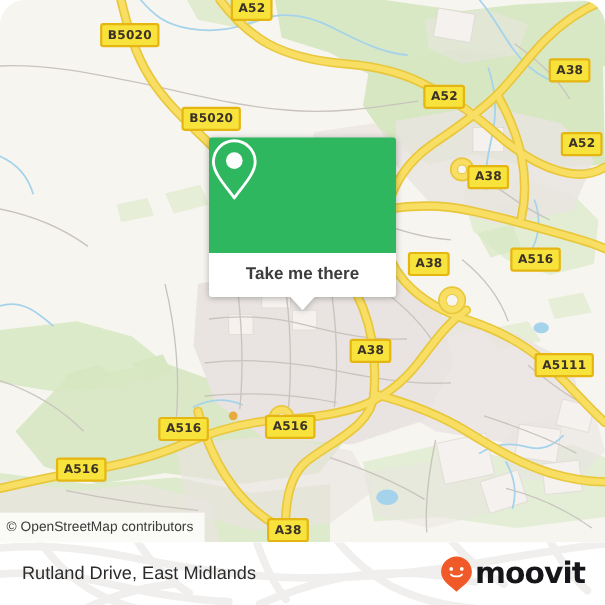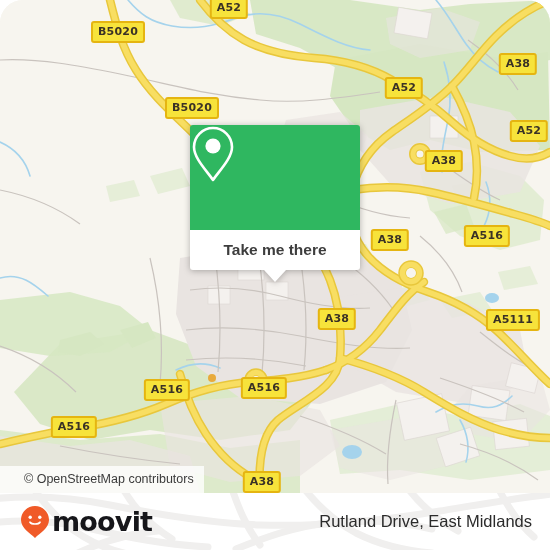--- a/index.html
+++ b/index.html
@@ -57,21 +57,21 @@
   
   #osm-attrib {
     position: absolute;
     left: 0;
     bottom: 0;
     background: rgba(255,255,255,0.78);
     color: #3b3b3b;
     font-family: "Liberation Sans", sans-serif;
     font-size: 12.5px;
     line-height: 1;
-    padding: 7px 10px 8px 24px;
+    padding: 7px 10px 8px 6px;
     white-space: nowrap;
   }
 
   
   #callout {
     position: absolute;
     left: 190px;
     top: 125px;
     width: 170px;
     z-index: 40;
@@ -313,21 +313,21 @@
         <div class="shield" style="left: 229px; top: 8px;">A52</div>
         <div class="shield" style="left: 118px; top: 32px;">B5020</div>
         <div class="shield" style="left: 404px; top: 88px;">A52</div>
         <div class="shield" style="left: 518px; top: 64px;">A38</div>
         <div class="shield" style="left: 192px; top: 108px;">B5020</div>
         <div class="shield" style="left: 529px; top: 131px;">A52</div>
         <div class="shield" style="left: 444px; top: 161px;">A38</div>
         <div class="shield" style="left: 390px; top: 240px;">A38</div>
         <div class="shield" style="left: 487px; top: 236px;">A516</div>
         <div class="shield" style="left: 337px; top: 319px;">A38</div>
-        <div class="shield" style="left: 513px; top: 320px;">A5111</div>
+        <div class="shield" style="left: 513px; top: 332px;">A5111</div>
         <div class="shield" style="left: 167px; top: 390px;">A516</div>
         <div class="shield" style="left: 264px; top: 388px;">A516</div>
         <div class="shield" style="left: 74px; top: 427px;">A516</div>
         <div class="shield" style="left: 262px; top: 482px;">A38</div>
       </div>
 
     <div id="osm-attrib">© OpenStreetMap contributors</div>
 
     <div id="callout">
       <div id="callout-image">
@@ -354,27 +354,27 @@
         <path d="M404,-10 C418,10 436,26 458,38"></path>
         <path d="M496,-10 C506,12 518,30 534,44"></path>
         <path d="M-10,30 C24,26 58,28 92,36 C130,45 168,52 208,54"></path>
         <path d="M-10,6 C30,2 70,4 110,12 C160,22 210,30 260,32 C320,34 380,28 440,18 C488,10 522,4 560,0"></path>
         <path d="M236,56 C266,44 294,34 326,30 C362,26 398,28 432,36"></path>
         <path d="M78,60 C104,48 130,40 158,38"></path>
       </g>
     </svg>
 
     <div id="footer-inner">
+      <div id="place-name">Rutland Drive, East Midlands</div>
       <div id="brand">
         <svg width="30" height="34" viewBox="0 0 30 34">
           <path d="M15 1 C7.3 1 1 7.3 1 15 C1 23 10 28 15 33 C20 28 29 23 29 15 C29 7.3 22.7 1 15 1 Z" fill="#F05A28"></path>
           <circle cx="10.2" cy="12.2" r="1.7" fill="#ffffff"></circle>
           <circle cx="19.8" cy="12.2" r="1.7" fill="#ffffff"></circle>
           <path d="M10 17.2 C11.6 19.6 18.4 19.6 20 17.2" fill="none" stroke="#ffffff" stroke-width="1.7" stroke-linecap="round"></path>
         </svg>
         <span id="brand-wordmark">moovit</span>
       </div>
-      <div id="place-name">Rutland Drive, East Midlands</div>
     </div>
 
   </div>
 
 </div>
 
 </body></html>

